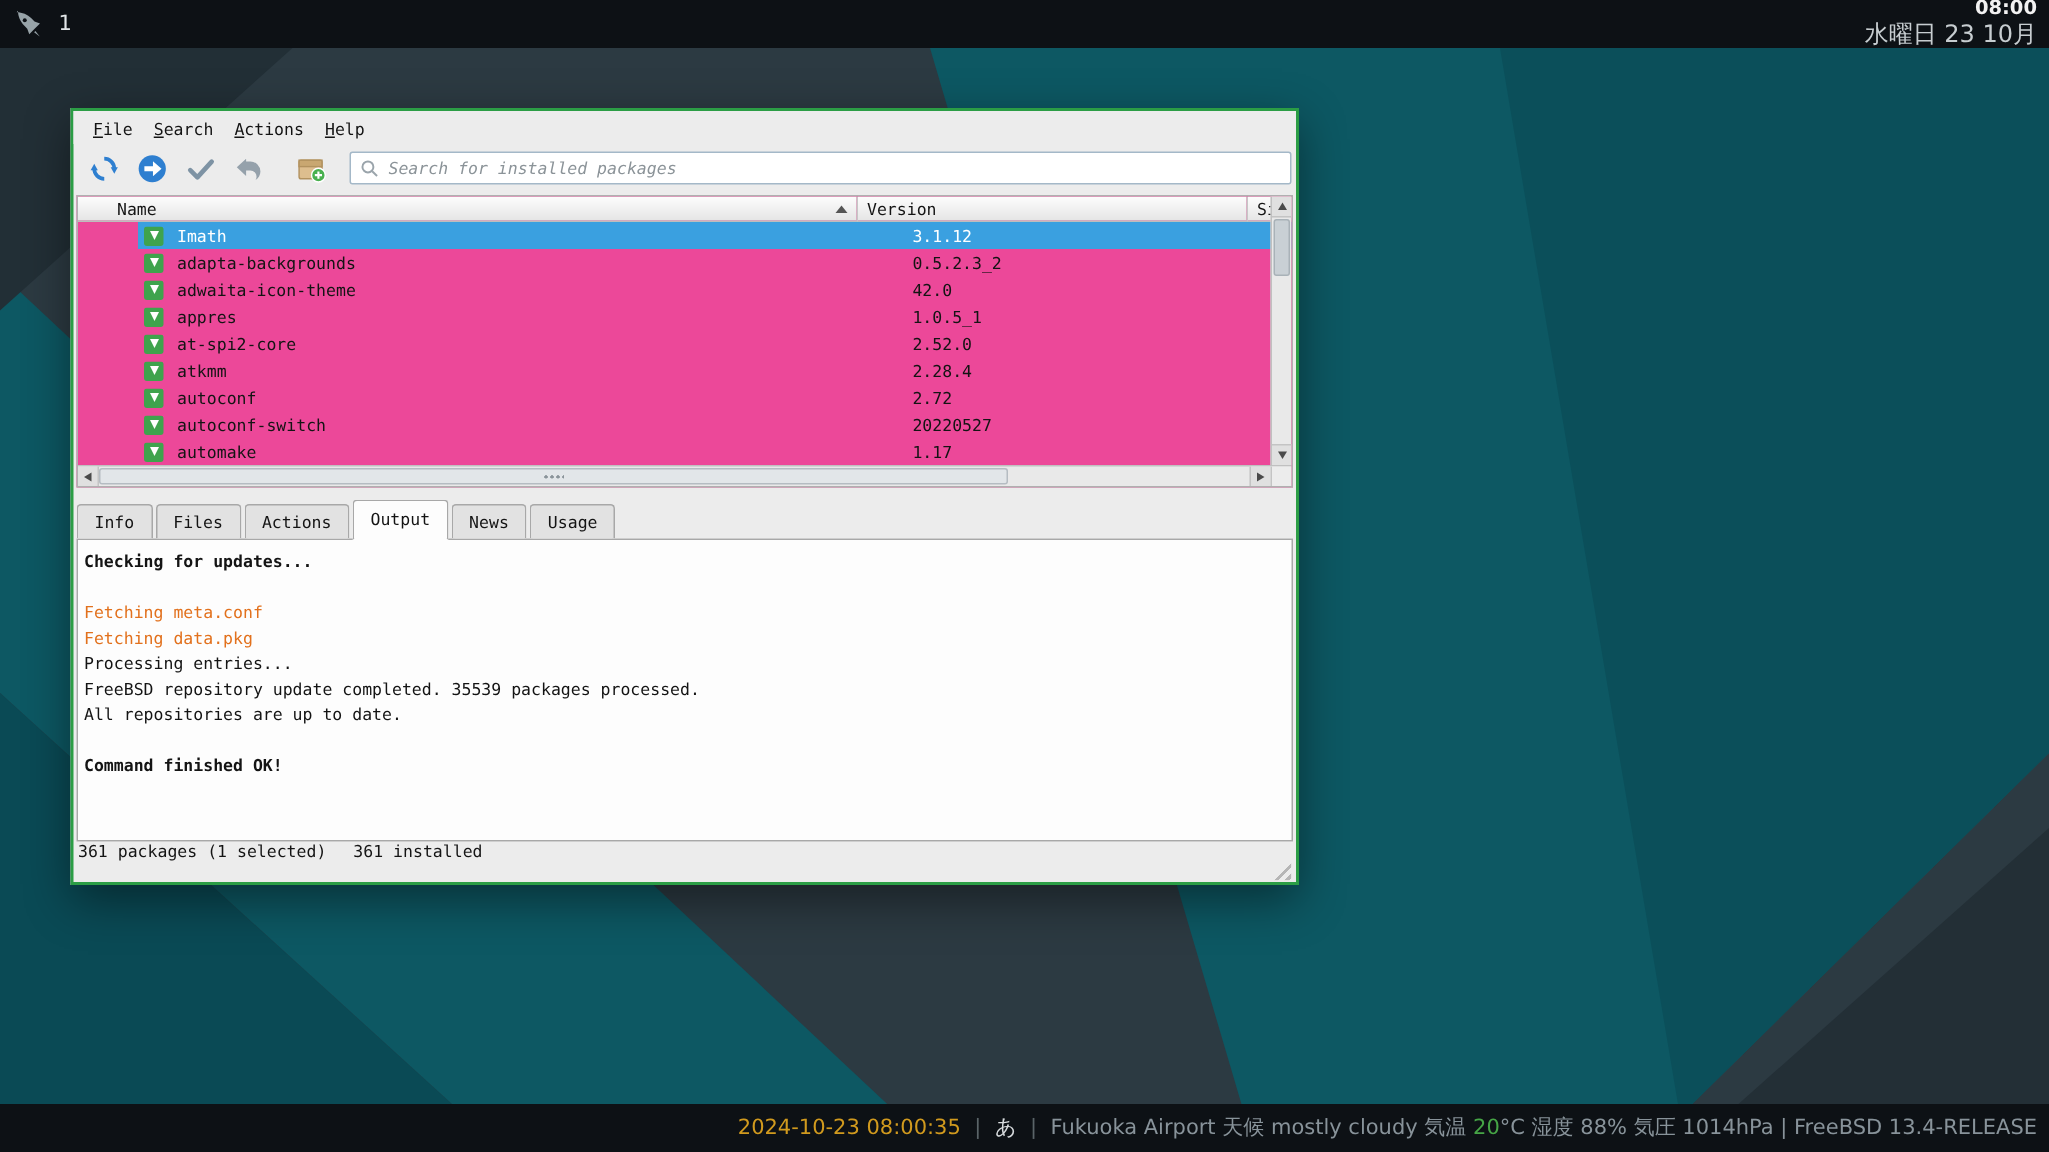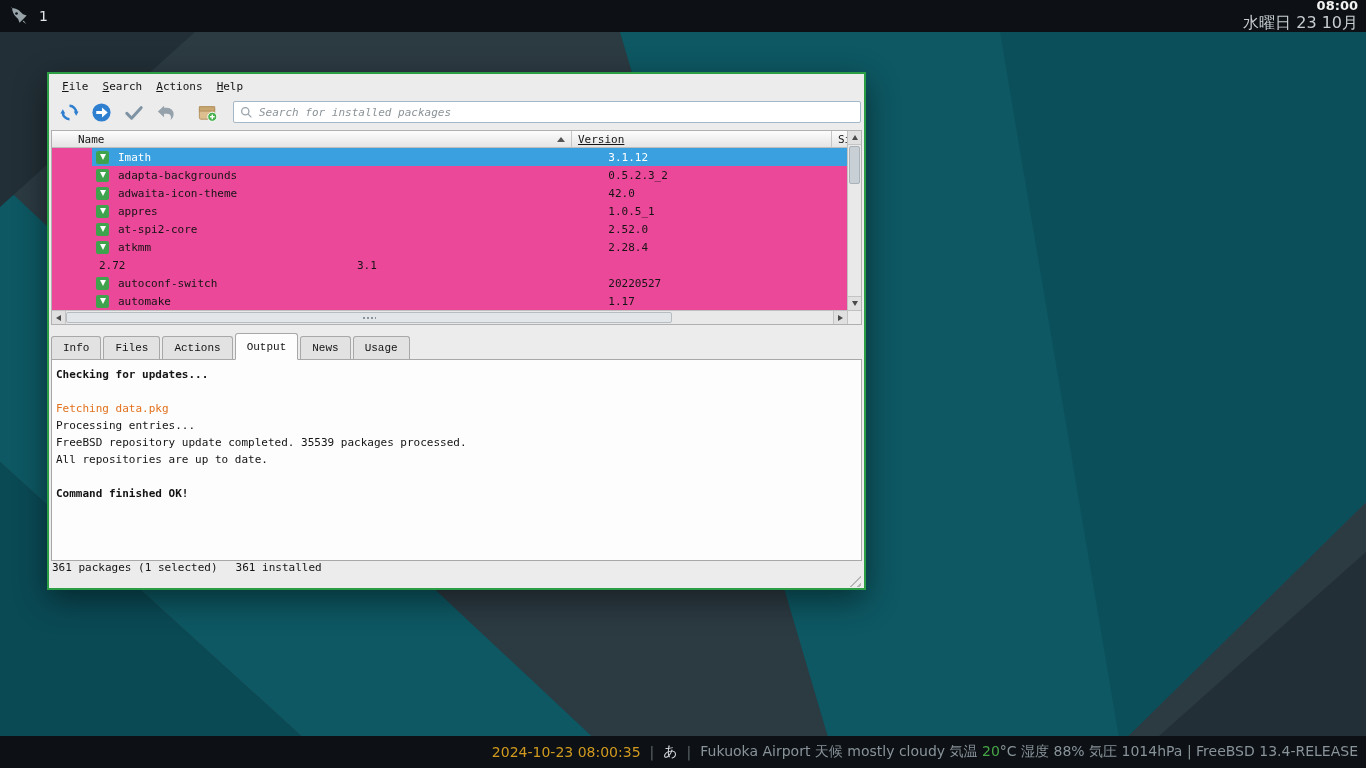--- a/index.html
+++ b/index.html
@@ -52,21 +52,21 @@
                       font:italic 11px "DejaVu Sans Mono",monospace; color:#555; }
   .search-box input::placeholder { color:#8b9398; font-style:italic; }
 
   
   .table-area { position:relative; margin:2px 2px 0; height:195px; flex:none;
                 background:#ec4899; border:1px solid #b0b0b0; overflow:hidden; }
   .thead { display:flex; height:17px; }
   .th { background:linear-gradient(#fdfdfd,#e5e5e5); border-right:1px solid #c6c6c6; border-bottom:1px solid #bdbdbd;
         display:flex; align-items:center; padding:0 6px; white-space:nowrap; overflow:hidden; }
   .th.name { width:520px; padding-left:26px; }
-  .th.version { width:260px;text-decoration:underline; }
+  .th.version { width:260px; }
   .th.size { flex:1; border-right:none; }
   .sort-arrow { margin-left:auto; width:0; height:0; border-left:4px solid transparent;
                 border-right:4px solid transparent; border-bottom:5px solid #555; }
 
   .tbody { height:162px;padding-left:40px; }
   .trow { display:flex; height:18px; align-items:center; cursor:default; }
   .trow.selected { background:#3aa0e0; color:#fff; }
   .c-name { width:520px; display:flex; align-items:center; gap:9px; padding-left:4px; overflow:hidden; white-space:nowrap; }
   .c-ver  { width:260px; padding-left:7px; white-space:nowrap; overflow:hidden; }
   .c-size { flex:1; padding-left:5px; white-space:nowrap; overflow:hidden; }
@@ -96,21 +96,21 @@
   .hs-track { flex:1; position:relative; }
   .hs-thumb { position:absolute; left:0; top:1px; bottom:1px; width:79%;
               background:#e2e6e9; border:1px solid #b5bcc2; border-radius:2px; }
   .hs-thumb::after { content:""; position:absolute; left:50%; top:3px; bottom:3px; width:14px; margin-left:-7px;
                      background-image:radial-gradient(circle,#8a949a 1px,transparent 1.3px); background-size:4px 4px; }
   .hs-corner { width:14px; flex:none; background:#ececec; border-left:1px solid #c4c4c4; }
 
   
   .tabbar { height:30px; flex:none; display:flex; align-items:flex-end; padding-left:2px; margin-top:4px; position:relative; z-index:2; }
   .tab { height:23px; padding:0 11px; display:flex; align-items:center; background:#e2e2e2;
-         border:1px solid #a8a8a8; border-bottom:none; border-radius:3px 3px 0 0; margin-right:2px; cursor:default;font-family:Liberation Mono, monospace; }
+         border:1px solid #a8a8a8; border-bottom:none; border-radius:3px 3px 0 0; margin-right:2px; cursor:default; }
   .tab.active { height:27px; background:#fdfdfd; margin-bottom:-1px; border-bottom:1px solid #fdfdfd; z-index:3; }
 
   
   .output-pane { margin:0 2px; height:202px; flex:none; background:#fdfdfd; border:1px solid #a8a8a8;
                  padding:6px 4px; overflow:hidden; position:relative; z-index:1; }
   .oline { height:17px; line-height:17px; white-space:pre; }
   .oline.bold { font-weight:bold; }
   .oline.orange { color:#e2711d; }
 
   
@@ -255,20 +255,24 @@
         </div>
         <div class="trow">
           <span class="c-name">
               <i class="pkg-ic"></i>
               <span>atkmm</span>
             </span>
           <span class="c-ver">2.28.4</span>
           <span class="c-size">596</span>
         </div>
         <div class="trow">
+          <span class="c-name">
+              <i class="pkg-ic"></i>
+              <span>autoconf</span>
+            </span>
           <span class="c-ver">2.72</span>
           <span class="c-size">3.1</span>
         </div>
         <div class="trow">
           <span class="c-name">
               <i class="pkg-ic"></i>
               <span>autoconf-switch</span>
             </span>
           <span class="c-ver">20220527</span>
           <span class="c-size">524</span>
@@ -306,20 +310,21 @@
       <div class="tab">Files</div>
       <div class="tab">Actions</div>
       <div class="tab active">Output</div>
       <div class="tab">News</div>
       <div class="tab">Usage</div>
     </div>
 
     <div class="output-pane">
       <div class="oline bold">Checking for updates...</div>
       <div class="oline"></div>
+      <div class="oline orange">Fetching meta.conf</div>
       <div class="oline orange">Fetching data.pkg</div>
       <div class="oline">Processing entries...</div>
       <div class="oline">FreeBSD repository update completed. 35539 packages processed.</div>
       <div class="oline">All repositories are up to date.</div>
       <div class="oline"></div>
       <div class="oline bold">Command finished OK!</div>
     </div>
 
     <div class="statusbar">
       <span>361 packages (1 selected)</span>

